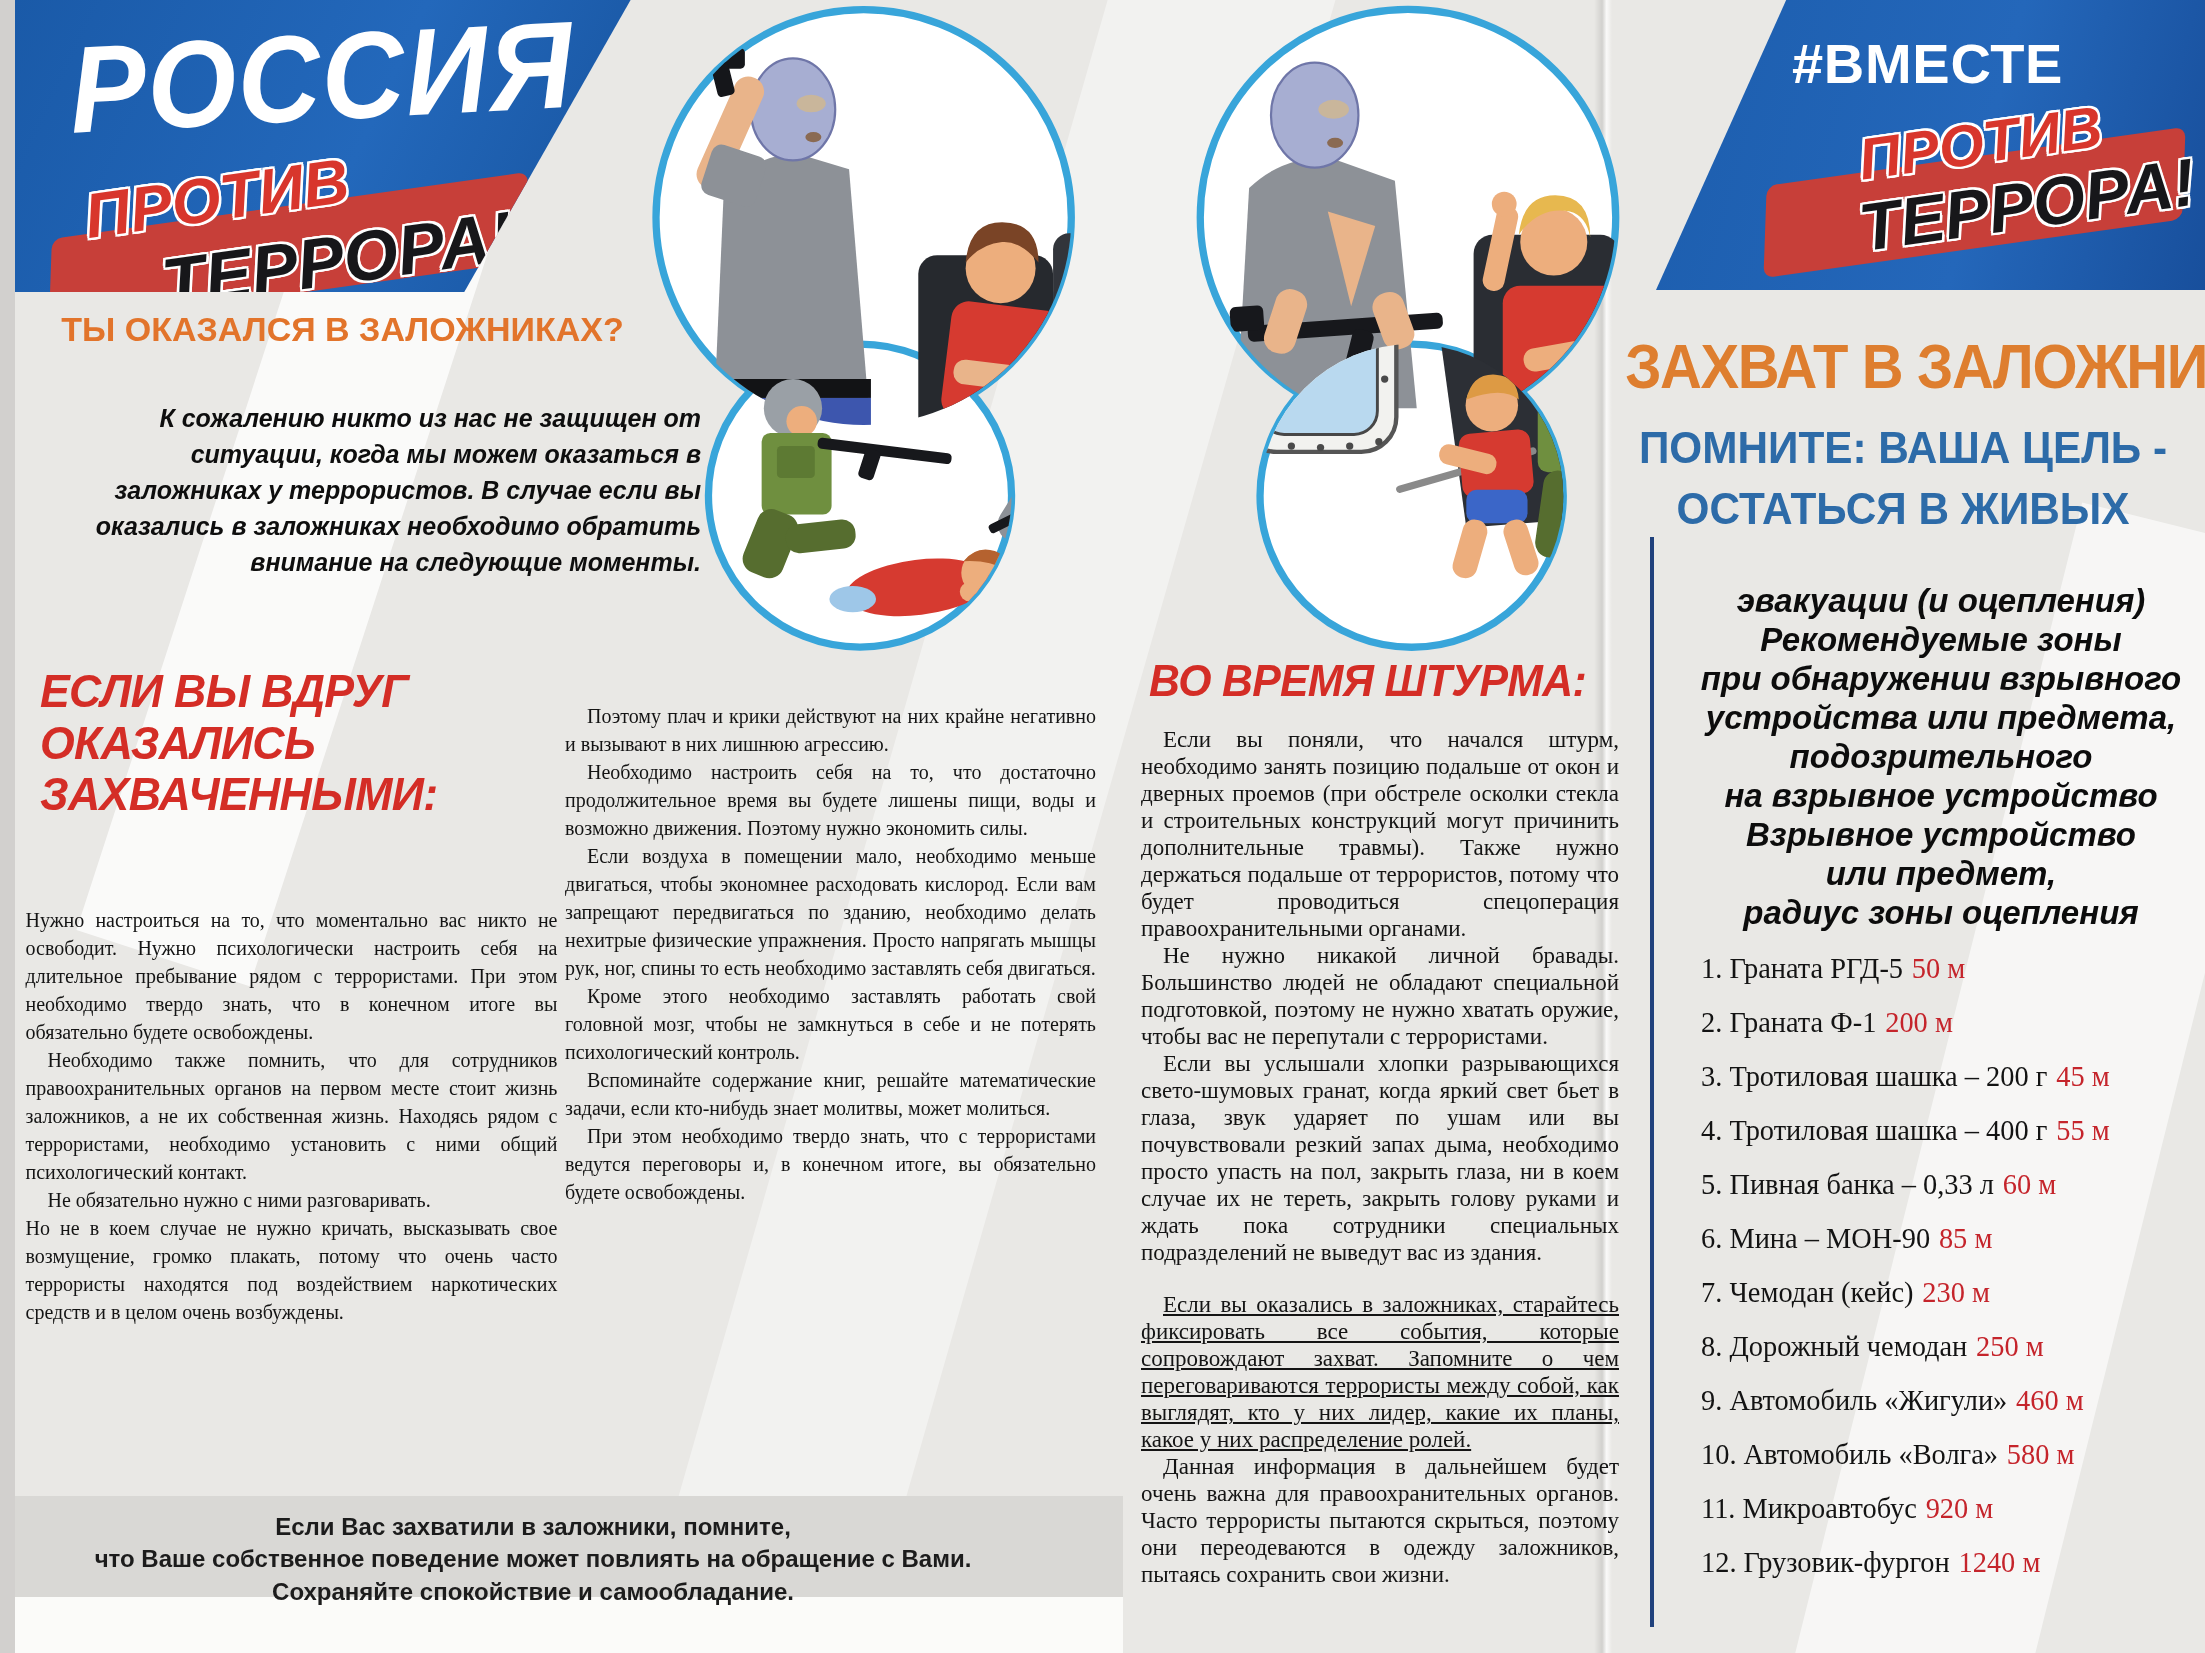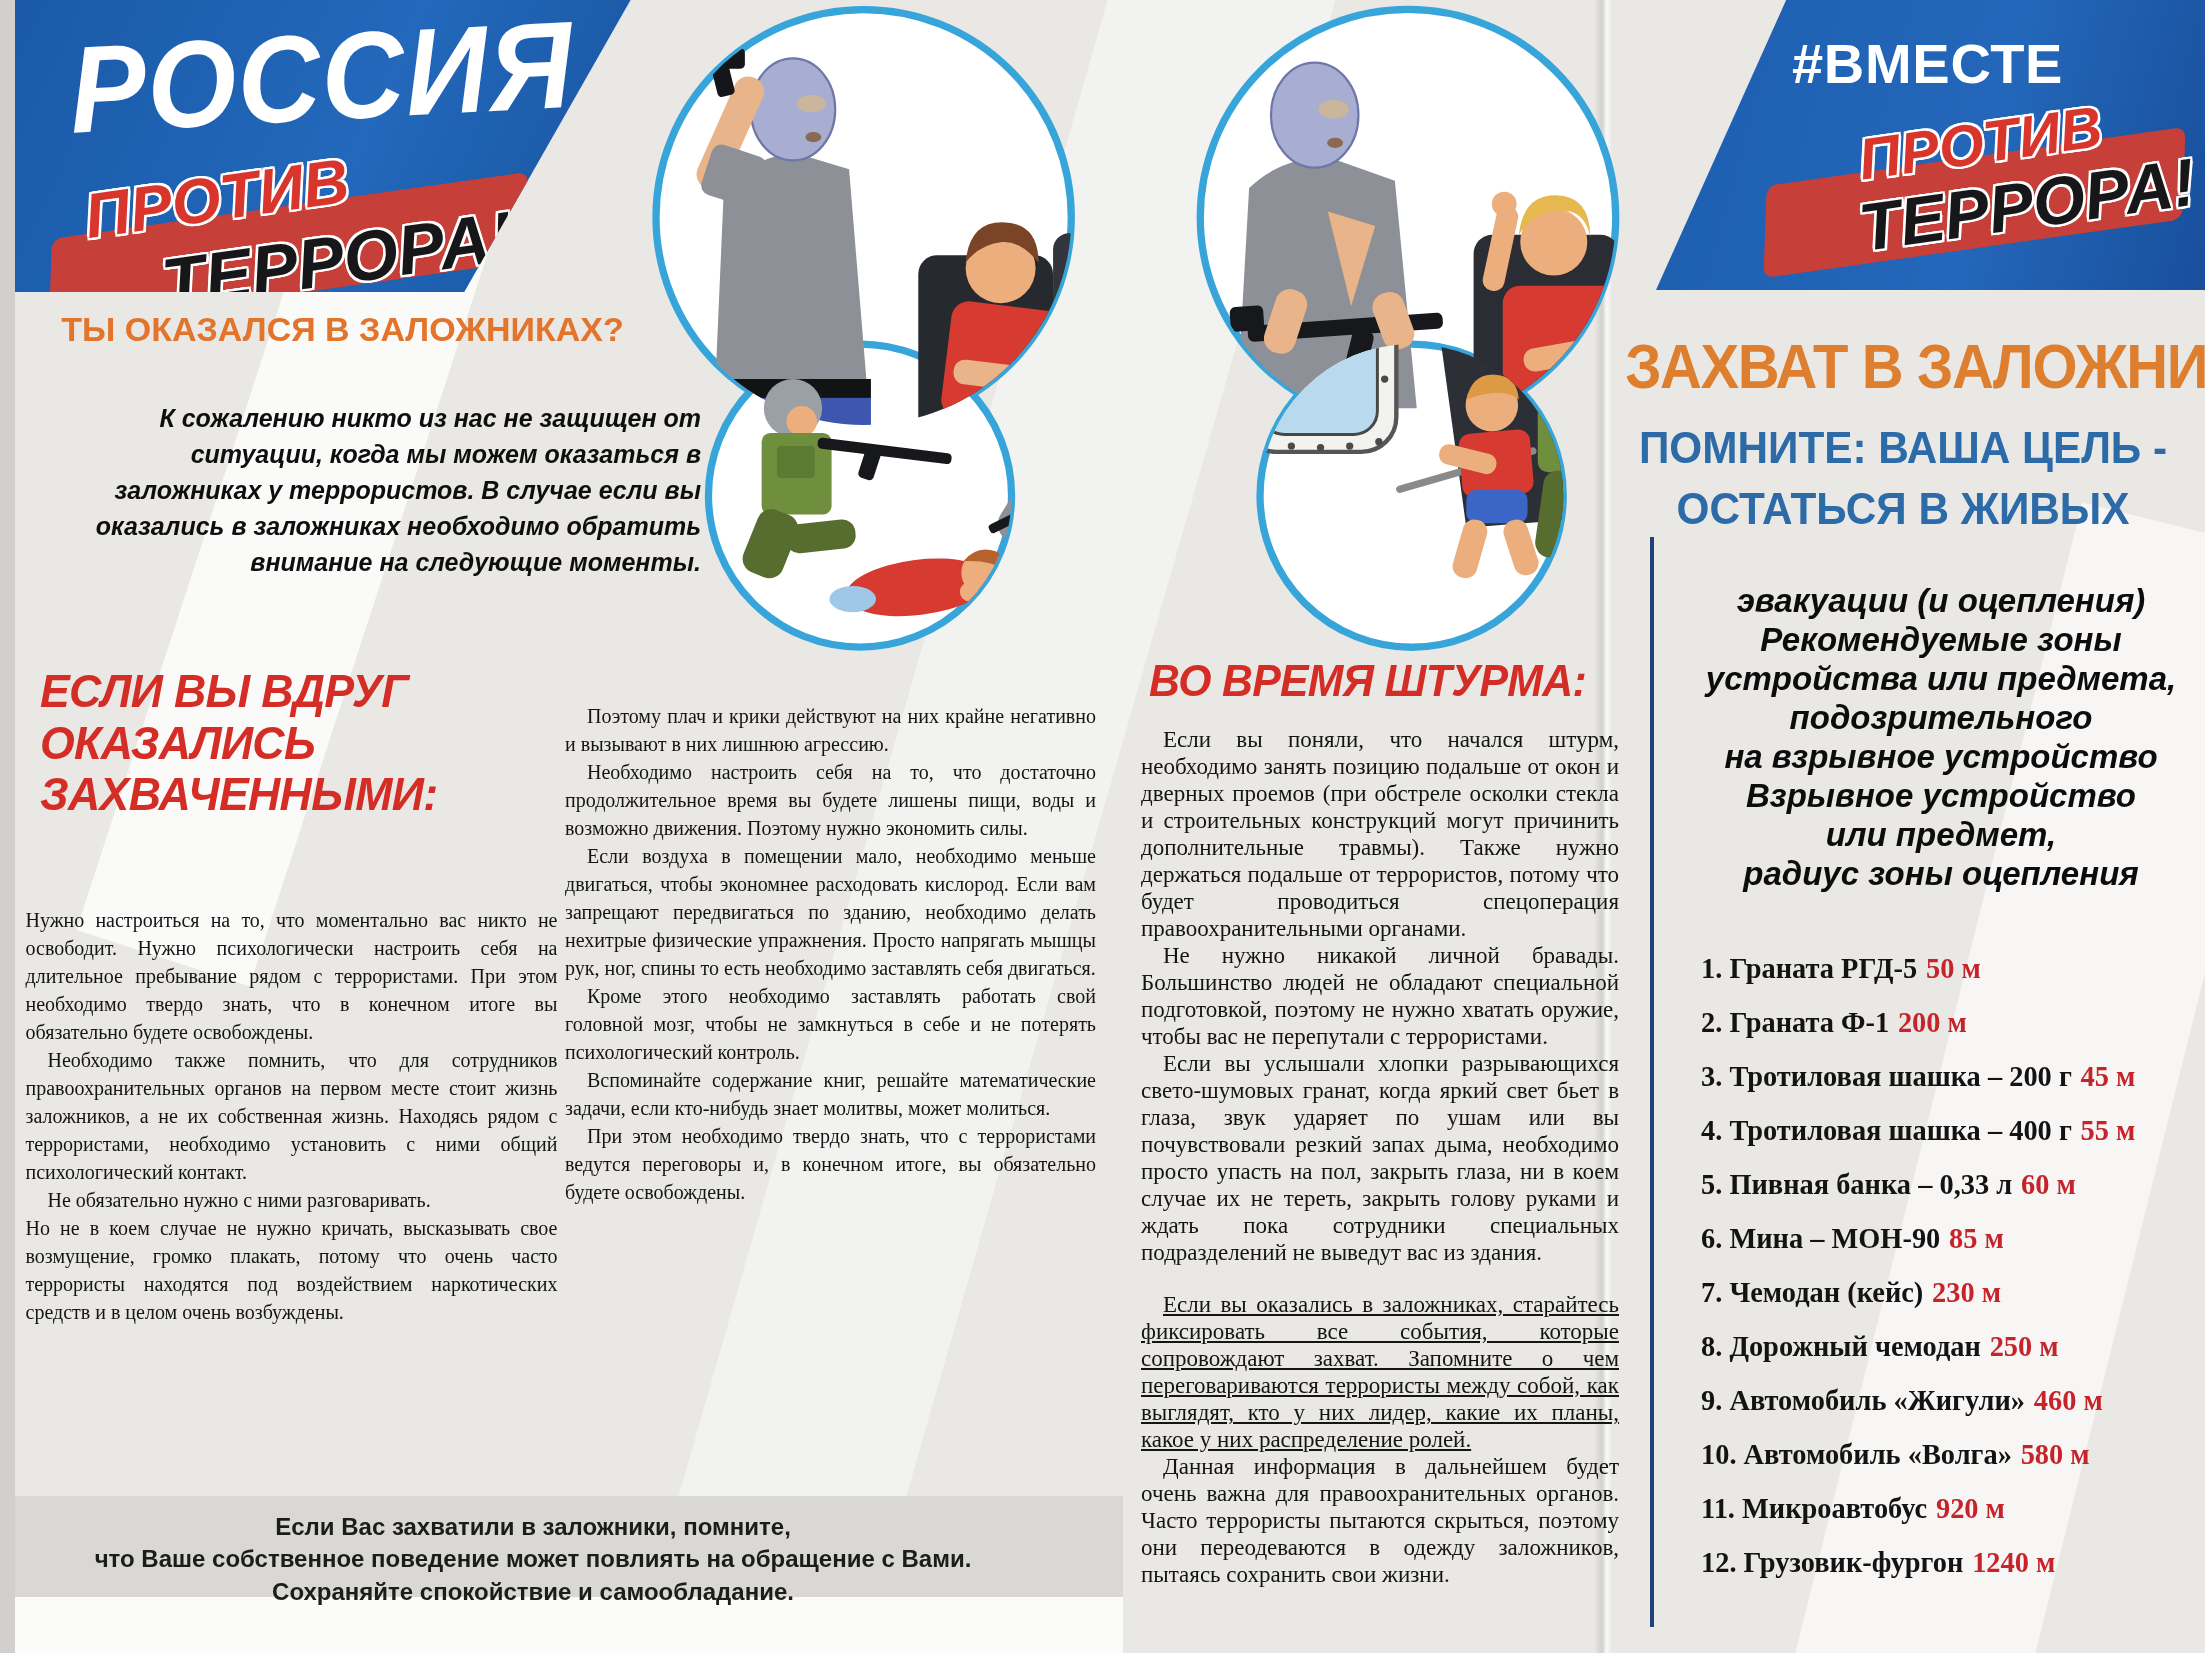--- a/index.html
+++ b/index.html
@@ -50,21 +50,21 @@
   .r-title{position:absolute;left:1601px;top:330px;width:604px;text-align:center;
     color:#de7e2f;font-weight:bold;font-size:63px;letter-spacing:-1.5px;
     transform:scaleX(.92);transform-origin:center;white-space:nowrap;}
   .r-sub{position:absolute;left:1601px;width:604px;text-align:center;color:#2d6ba8;
     font-weight:bold;font-size:45px;transform:scaleX(.94);transform-origin:center;white-space:nowrap;}
   .zones-title{position:absolute;left:1677px;top:582px;width:528px;text-align:center;
     font-weight:bold;font-style:italic;font-size:33px;line-height:1.18;color:#0c0c0c;}
   .v-line{position:absolute;left:1650px;top:537px;width:4.4px;height:1090px;background:#20417c;}
   .zone-list{position:absolute;left:1701px;top:954px;width:505px;
     display:flex;flex-direction:column;gap:24px;
-    font-family:"Liberation Serif",serif;font-size:28.4px;line-height:30px;color:#131313;font-weight:bold;}
+    font-family:"Liberation Serif",serif;font-size:28.4px;line-height:30px;color:#131313;}
   .zone-item .zi-dist{color:#c5242b;margin-left:8.8px;}
   svg{display:block;}
 </style>
 </head>
 <body>
 
 <div id="poster">
 
   <div class="edge-strip"></div>
   <div class="band" style="left:241px;top:-109px;width:182px;height:1094px;transform:rotate(18deg);"></div>
@@ -257,20 +257,21 @@
 
   <div class="r-title">ЗАХВАТ В ЗАЛОЖНИКИ</div>
   <div class="r-sub" style="top:422px;">ПОМНИТЕ: ВАША ЦЕЛЬ -</div>
   <div class="r-sub" style="top:483px;">ОСТАТЬСЯ В ЖИВЫХ</div>
 
   <div class="v-line"></div>
 
   <div class="zones-title">
     <div>эвакуации (и оцепления)</div>
     <div>Рекомендуемые зоны</div>
+    <div>при обнаружении взрывного</div>
     <div>устройства или предмета,</div>
     <div>подозрительного</div>
     <div>на взрывное устройство</div>
     <div>Взрывное устройство</div>
     <div>или предмет,</div>
     <div>радиус зоны оцепления</div>
   </div>
 
   <div class="zone-list">
     <div class="zone-item"><span class="zi-label">1. Граната РГД-5</span><span class="zi-dist">50 м</span></div>

